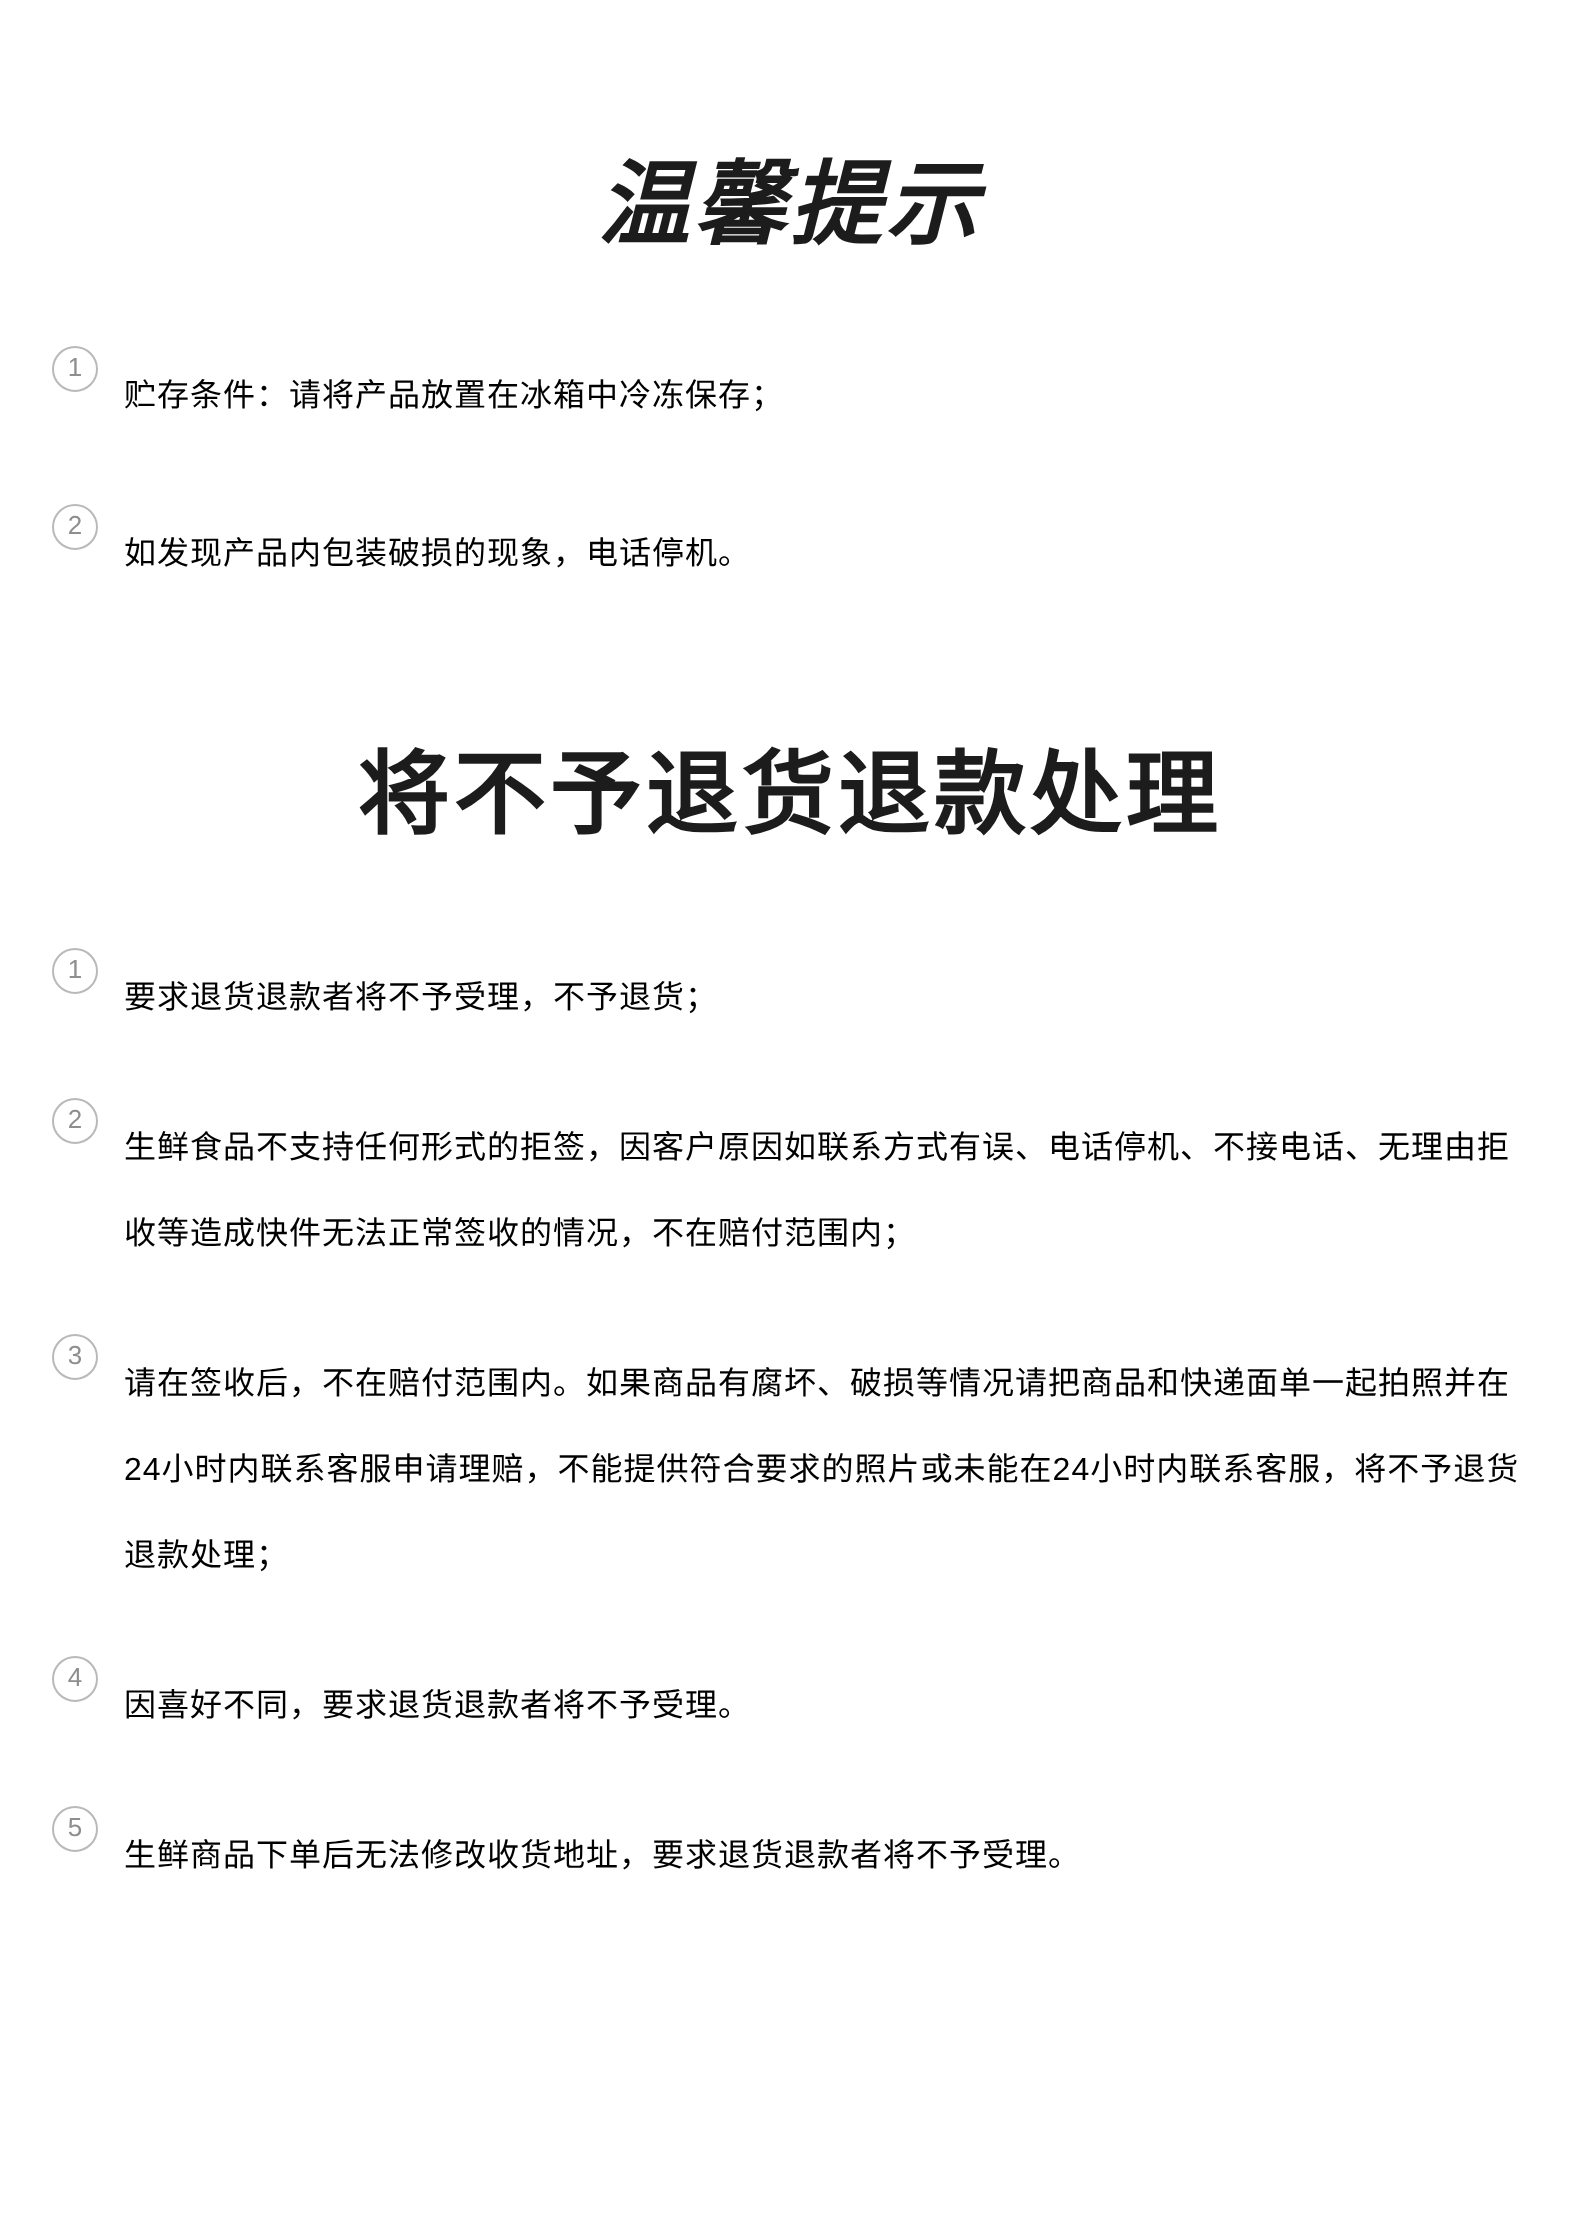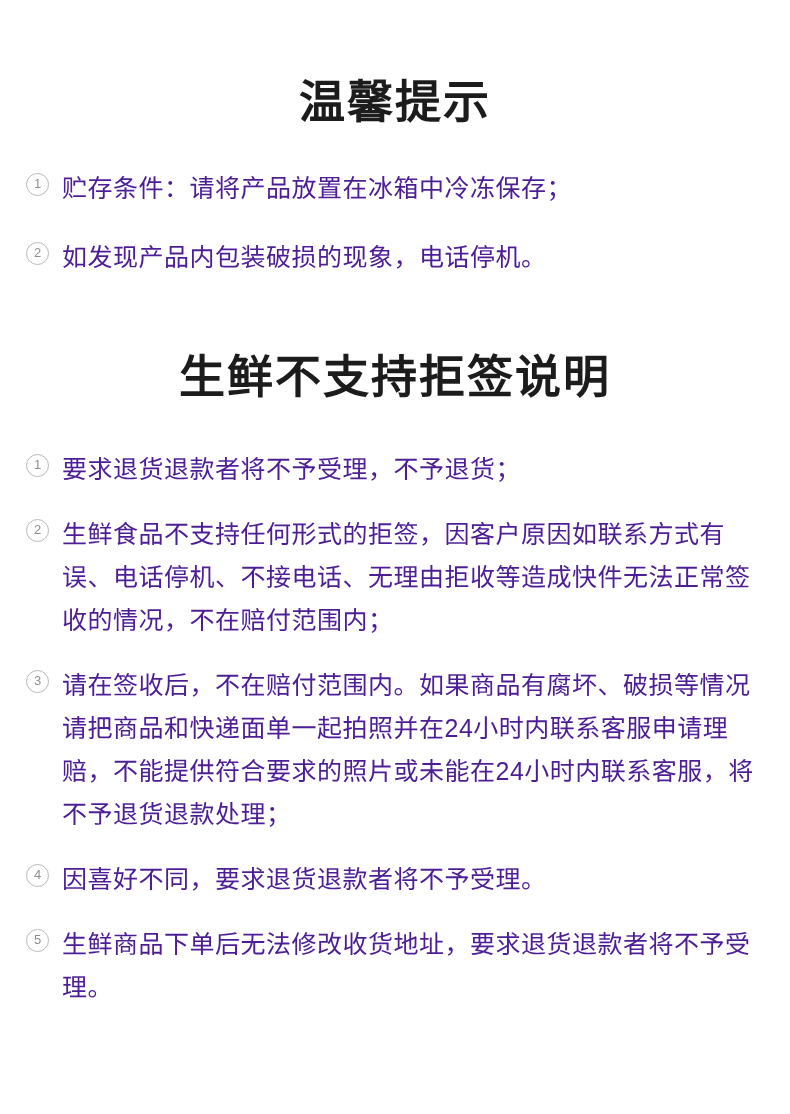--- a/index.html
+++ b/index.html
@@ -26,20 +26,21 @@
     text-align: center;
     font-weight: bold;
     color: #1c1c1c;
     letter-spacing: 2px;
   }
   .title-1 {
     font-size: 46px;
     line-height: 1;
     padding-top: 48px;
     padding-bottom: 0;
+    font-style: italic;
   }
   .title-2 {
     font-size: 46px;
     line-height: 1;
     padding-top: 44px;
   }
   .list {
     margin: 0;
     padding: 0;
     list-style: none;
@@ -68,25 +69,26 @@
     font-size: 13px;
     line-height: 20px;
     text-align: center;
     margin-top: 6px;
     margin-right: 13px;
     box-sizing: border-box;
     background: #ffffff;
     user-select: none;
   }
   .item-text {
-    font-size: 25px;
+    font-size: 16px;
     line-height: 43px;
-    color: #4c1d95;
+    color: #000000;
     letter-spacing: 0.5px;
     flex: 1 1 auto;
+    margin-top: 10px;
   }
   .spacer-bottom {
     height: 40px;
   }
 </style>
 </head>
 <body>
 
 <div class="page">
 
@@ -96,21 +98,21 @@
     <li class="item">
       <span class="marker">1</span>
       <span class="item-text">贮存条件：请将产品放置在冰箱中冷冻保存；</span>
     </li>
     <li class="item">
       <span class="marker">2</span>
       <span class="item-text">如发现产品内包装破损的现象，电话停机。</span>
     </li>
   </ul>
 
-  <h1 class="section-title title-2">生鲜不支持拒签说明</h1>
+  <h1 class="section-title title-2">将不予退货退款处理</h1>
 
   <ul class="list list-2">
     <li class="item">
       <span class="marker">1</span>
       <span class="item-text">要求退货退款者将不予受理，不予退货；</span>
     </li>
     <li class="item">
       <span class="marker">2</span>
       <span class="item-text">生鲜食品不支持任何形式的拒签，因客户原因如联系方式有误、电话停机、不接电话、无理由拒收等造成快件无法正常签收的情况，不在赔付范围内；</span>
     </li>

